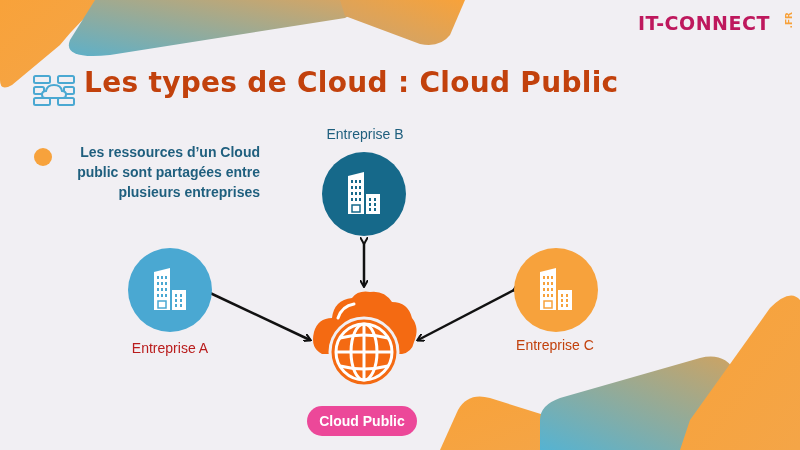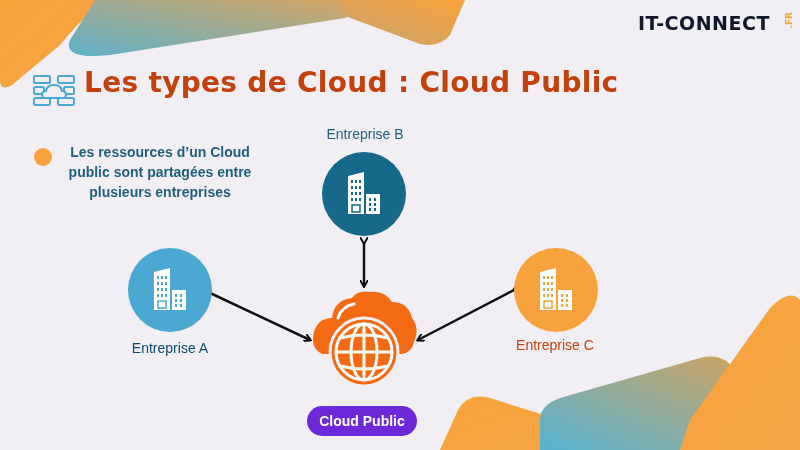--- a/index.html
+++ b/index.html
@@ -1,26 +1,26 @@
 <!DOCTYPE html>
 <html><head>
 <meta charset="utf-8">
 <style>
   * { margin:0; padding:0; box-sizing:border-box; }
   body { width:800px; height:450px; overflow:hidden; background:#f1eff3; font-family:"DejaVu Sans", sans-serif; position:relative; }
   .blob { position:absolute; }
   .title { position:absolute; left:84px; top:66px; font-family:"DejaVu Sans", sans-serif; font-weight:bold; font-size:28px; color:#c2410c; letter-spacing:0.3px; white-space:nowrap; }
   .title-icon { position:absolute; left:32px; top:74px; width:44px; height:34px; }
-  .logo { position:absolute; left:638px; top:12px; font-family:"DejaVu Sans", sans-serif; font-weight:bold; font-size:19px; color:#0f172a; letter-spacing:0.5px; white-space:nowrap; }
+  .logo { position:absolute; left:638px; top:12px; font-family:"DejaVu Sans", sans-serif; font-weight:bold; font-size:19px; color:#be185d; letter-spacing:0.5px; white-space:nowrap; }
   .logo-fr { position:absolute; left:784px; top:12px; font-size:9px; color:#f7a13a; font-weight:bold; writing-mode:vertical-rl; transform:rotate(180deg); }
   .bullet { position:absolute; left:34px; top:148px; width:18px; height:18px; border-radius:50%; background:#f7a23c; }
-  .desc { position:absolute; left:60px; top:142px; width:200px; text-align:center; font-family:"Liberation Sans", sans-serif; font-weight:bold; font-size:14px; line-height:20px; color:#1f5f7e; }
+  .desc { position:absolute; left:60px; top:142px; width:200px; text-align:right; font-family:"Liberation Sans", sans-serif; font-weight:bold; font-size:14px; line-height:20px; color:#1f5f7e; }
   .circle { position:absolute; border-radius:50%; display:flex; align-items:center; justify-content:center; }
   .label { position:absolute; font-family:"Liberation Sans", sans-serif; font-weight:normal; font-size:14px; white-space:nowrap; text-align:center; }
-  .pill { position:absolute; left:307px; top:406px; width:110px; height:30px; border-radius:15px; background:#6d28d9; color:#fff; font-family:"Liberation Sans", sans-serif; font-weight:bold; font-size:14px; display:flex; align-items:center; justify-content:center; }
+  .pill { position:absolute; left:307px; top:406px; width:110px; height:30px; border-radius:15px; background:#ec4899; color:#fff; font-family:"Liberation Sans", sans-serif; font-weight:bold; font-size:14px; display:flex; align-items:center; justify-content:center; }
   svg.arrows { position:absolute; left:0; top:0; }
 </style>
 </head>
 <body>
 
 <svg class="blob" width="800" height="450" style="left:0;top:0;">
   <defs>
     <linearGradient id="gTeal" x1="0" y1="1" x2="1" y2="0">
       <stop offset="0" stop-color="#5eb0c8"></stop>
       <stop offset="1" stop-color="#d6a563"></stop>
@@ -134,21 +134,21 @@
       <rect x="10" y="33" width="8" height="7" fill="none" stroke="#4aa8d2" stroke-width="1.5"></rect>
       <rect x="27" y="26" width="2" height="3"></rect>
         <rect x="32" y="26" width="2" height="3"></rect>
       <rect x="27" y="31" width="2" height="3"></rect>
         <rect x="32" y="31" width="2" height="3"></rect>
       <rect x="27" y="36" width="2" height="3"></rect>
         <rect x="32" y="36" width="2" height="3"></rect>
     </g>
   </svg>
 </div>
-<div class="label" style="left:115px;top:340px;width:110px;color:#0c4a6e;">Entreprise A</div>
+<div class="label" style="left:115px;top:340px;width:110px;color:#b91c1c;">Entreprise A</div>
 
 <div class="circle" style="left:514px;top:248px;width:84px;height:84px;background:#f7a23c;">
   <svg width="44" height="44" viewBox="0 0 44 44">
     <g fill="#fff">
       <path d="M6,4 L22,0 L22,42 L6,42 Z"></path>
       <rect x="24" y="22" width="14" height="20"></rect>
     </g>
     <g fill="#f7a23c">
       <rect x="9" y="8" width="2" height="3"></rect>
         <rect x="13" y="8" width="2" height="3"></rect>

